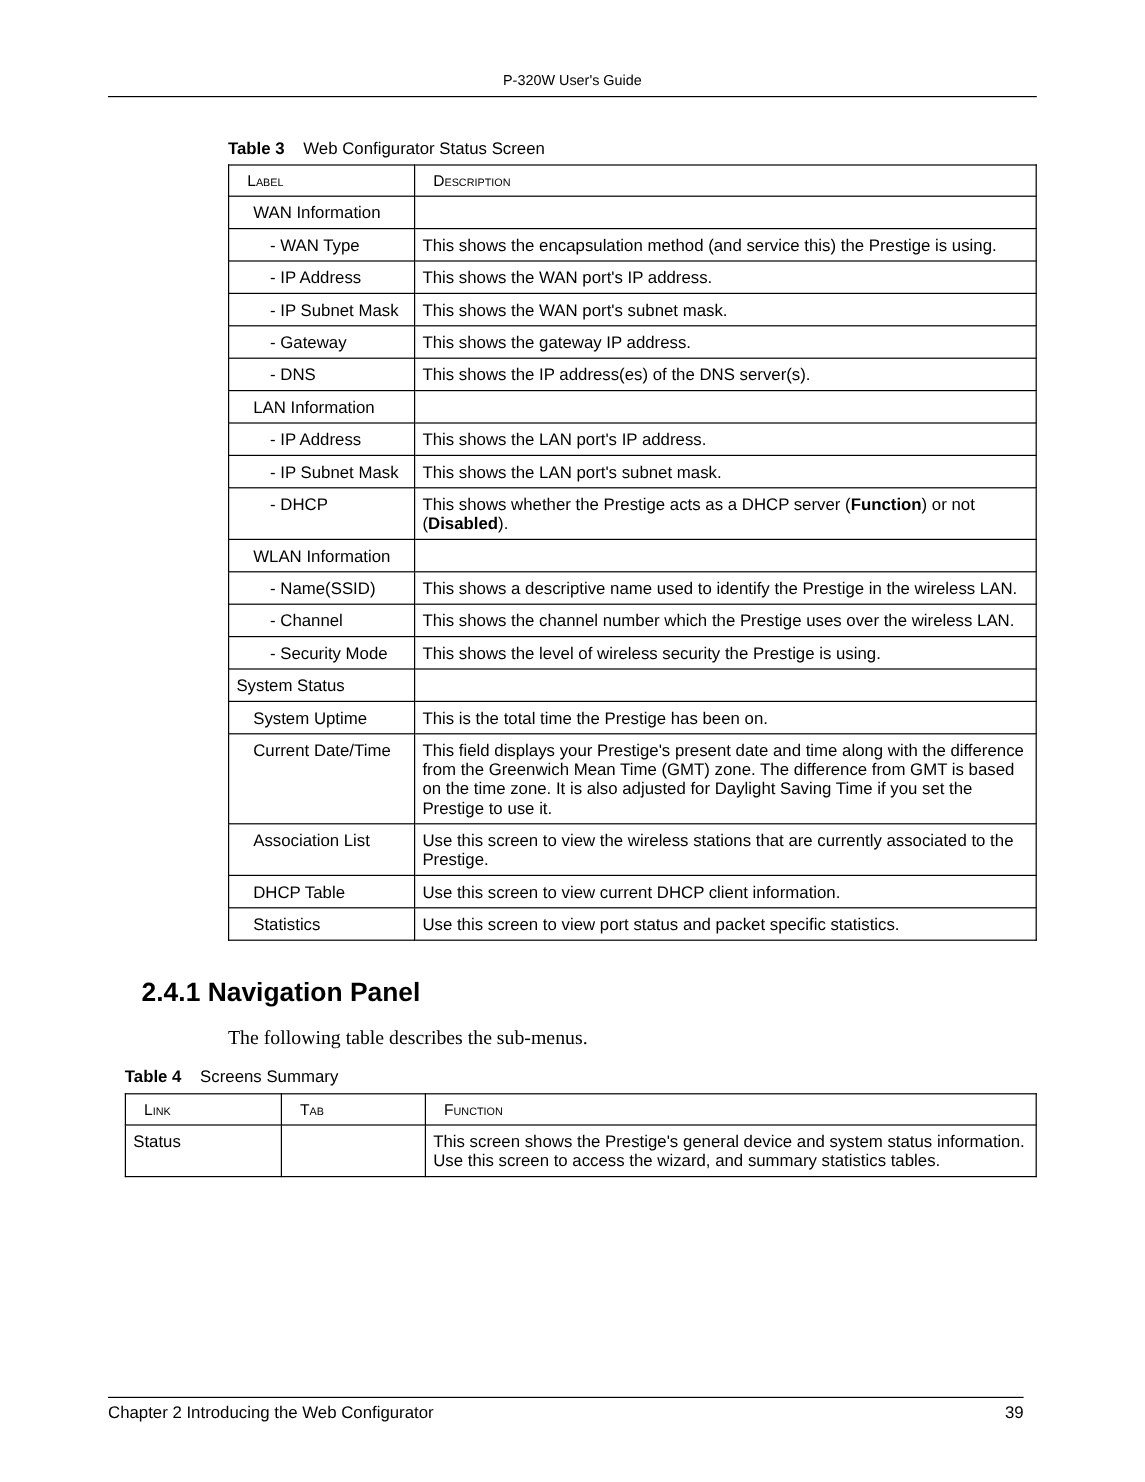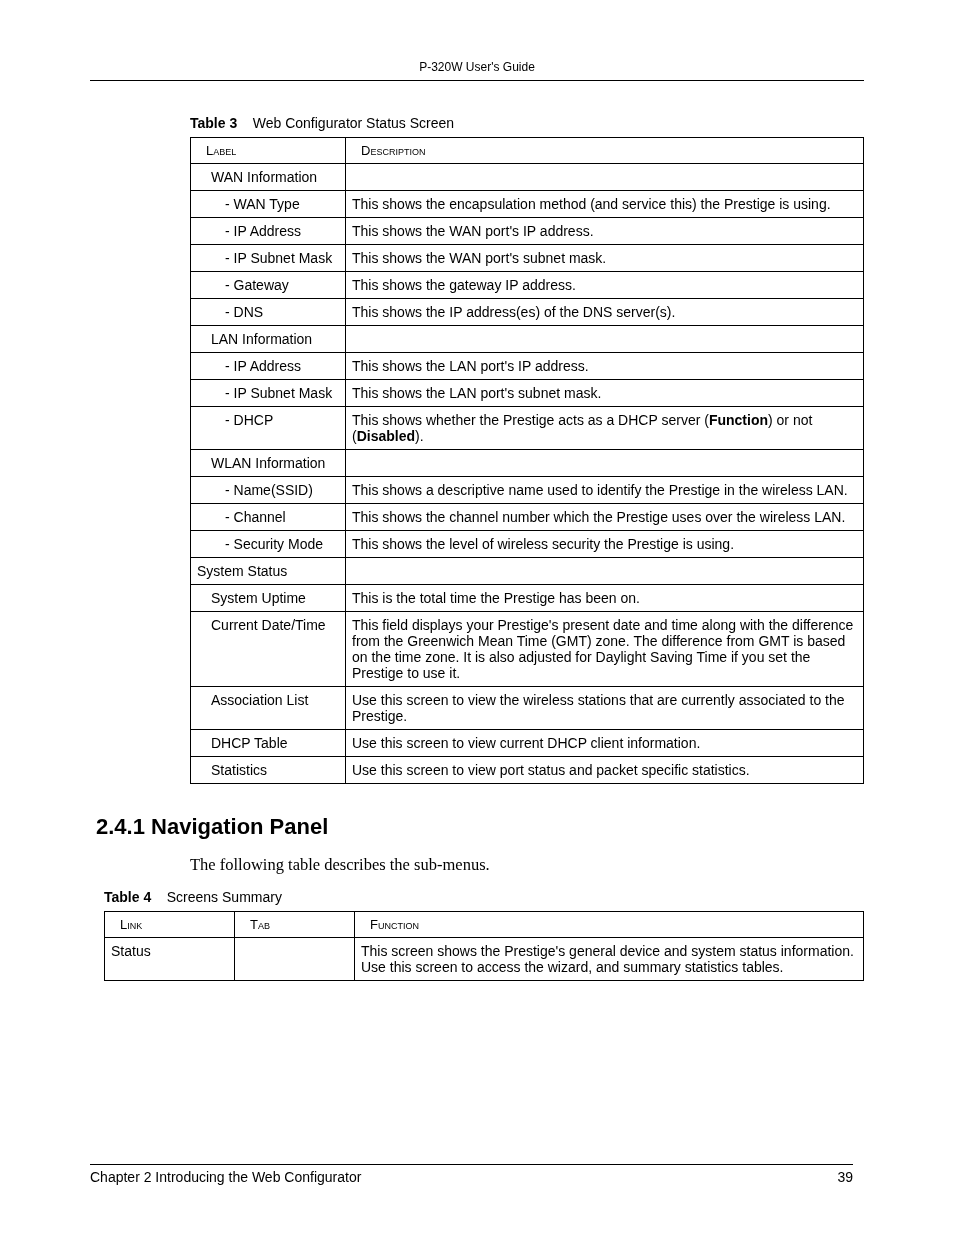--- a/index.html
+++ b/index.html
@@ -188,21 +188,21 @@
           </tr>
           <tr>
             <td class="indent-1">Statistics</td>
             <td>Use this screen to view port status and packet specific statistics.</td>
           </tr>
         </tbody>
     </table>
 
   </div>
 
-  <h2 class="section-heading" style="margin-left:6px;">2.4.1  Navigation Panel</h2>
+  <h2 class="section-heading" style="margin-left:28px;">2.4.1  Navigation Panel</h2>
 
   <div class="content">
     <p class="body-text">The following table describes the sub-menus.</p>
   </div>
 
   <div style="padding-left:14px;">
     <div class="table-caption">
       <span class="cap-bold">Table 4</span>
       <span>&nbsp;&nbsp;</span>
       <span>Screens Summary</span>

